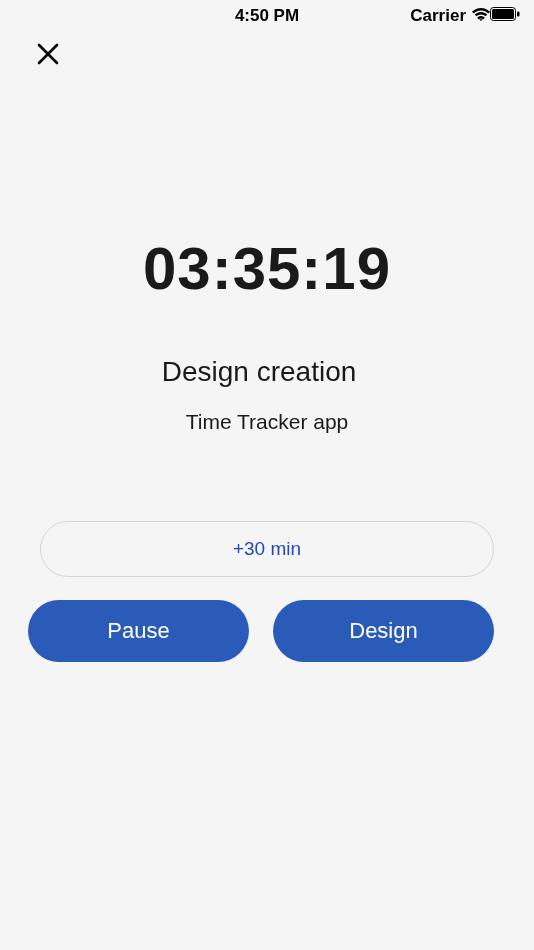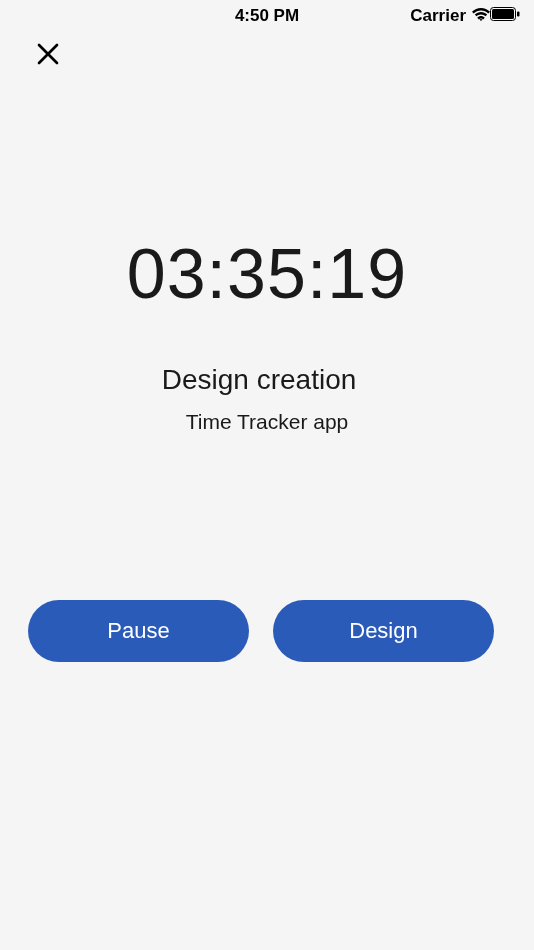--- a/index.html
+++ b/index.html
@@ -38,35 +38,34 @@
       justify-content: center;
       cursor: pointer;
     }
     .close-btn svg { width: 22px; height: 22px; }
     .timer-display {
       position: absolute;
       top: 234px;
       left: 0;
       right: 0;
       text-align: center;
-      font-size: 70px;
-      font-weight: 400;
+      font-size: 60px;
+      font-weight: 700;
       color: #1a1a1a;
       letter-spacing: 1px;
     }
     .task-title {
       position: absolute;
       top: 356px;
       left: 0;
       right: 16px;
       text-align: center;
       font-size: 28px;
       font-weight: 400;
       color: #1a1a1a;
-      margin-top: 8px;
     }
     .app-label {
       position: absolute;
       top: 410px;
       left: 0;
       right: 0;
       text-align: center;
       font-size: 21px;
       font-weight: 400;
       color: #1a1a1a;
@@ -151,20 +150,23 @@
   </span>
 </div>
 
 <div class="timer-display">03:35:19</div>
 
 <div class="task-title">Design creation</div>
 
 <div class="app-label">Time Tracker app</div>
 
 <div class="add-row">
+  <button class="add-btn">
+    <span>+30 min</span>
+  </button>
 </div>
 
 <div class="action-row">
   <button class="action-btn pause-btn">
     <span>Pause</span>
   </button>
   <button class="action-btn finish-btn">
     <span>Design</span>
   </button>
 </div>

